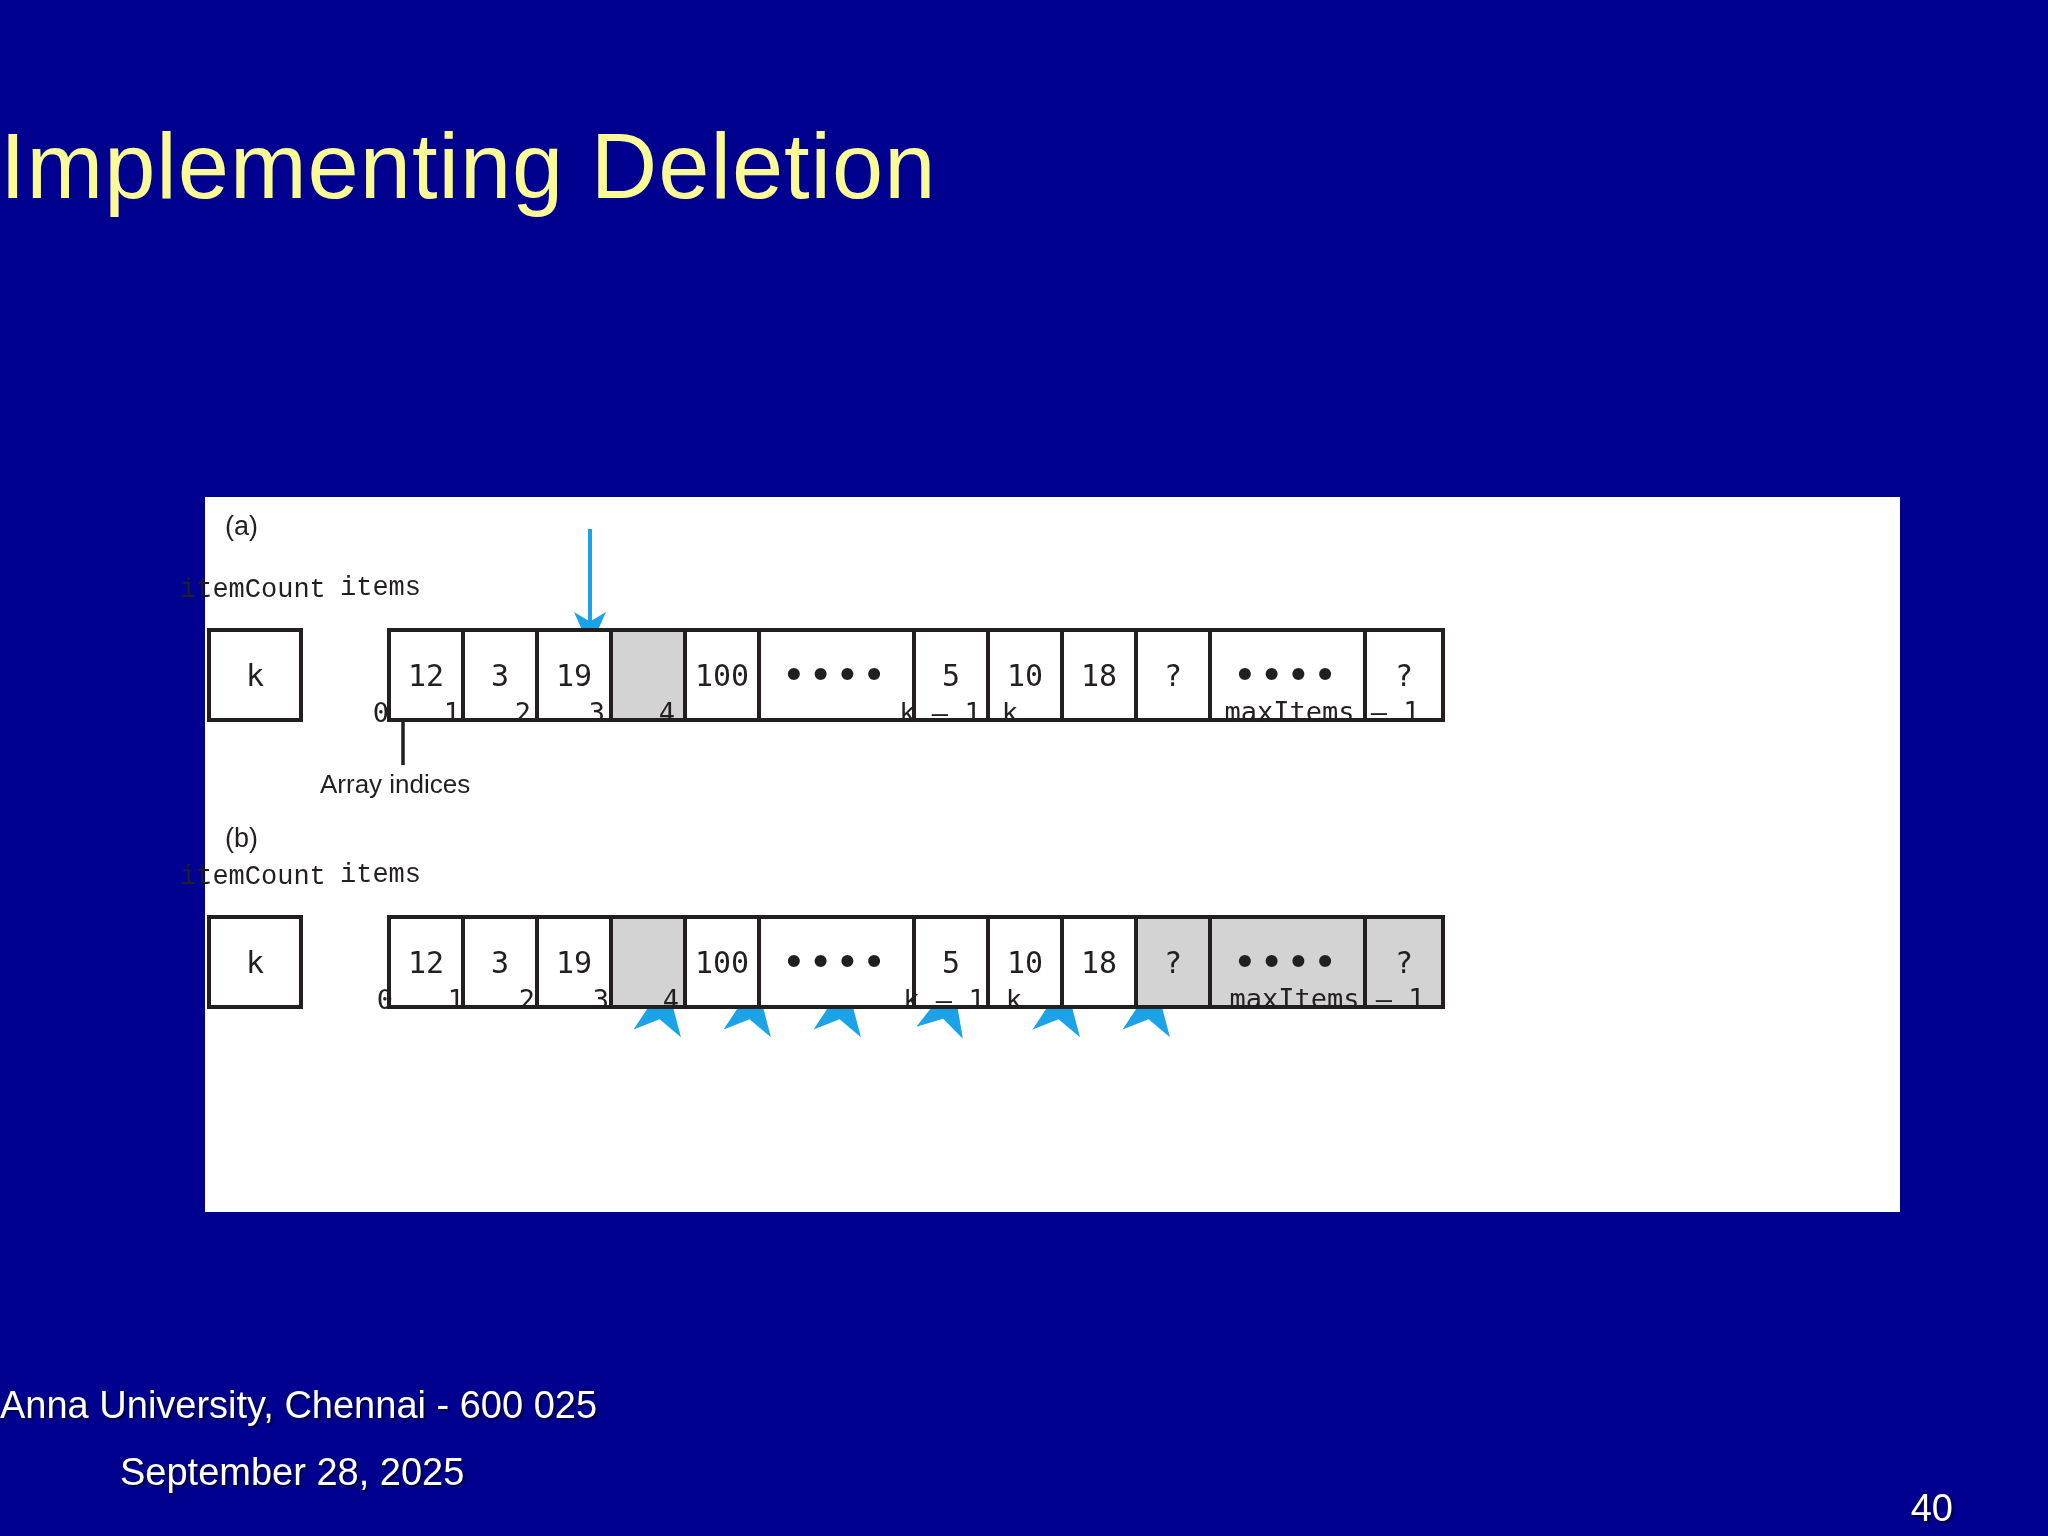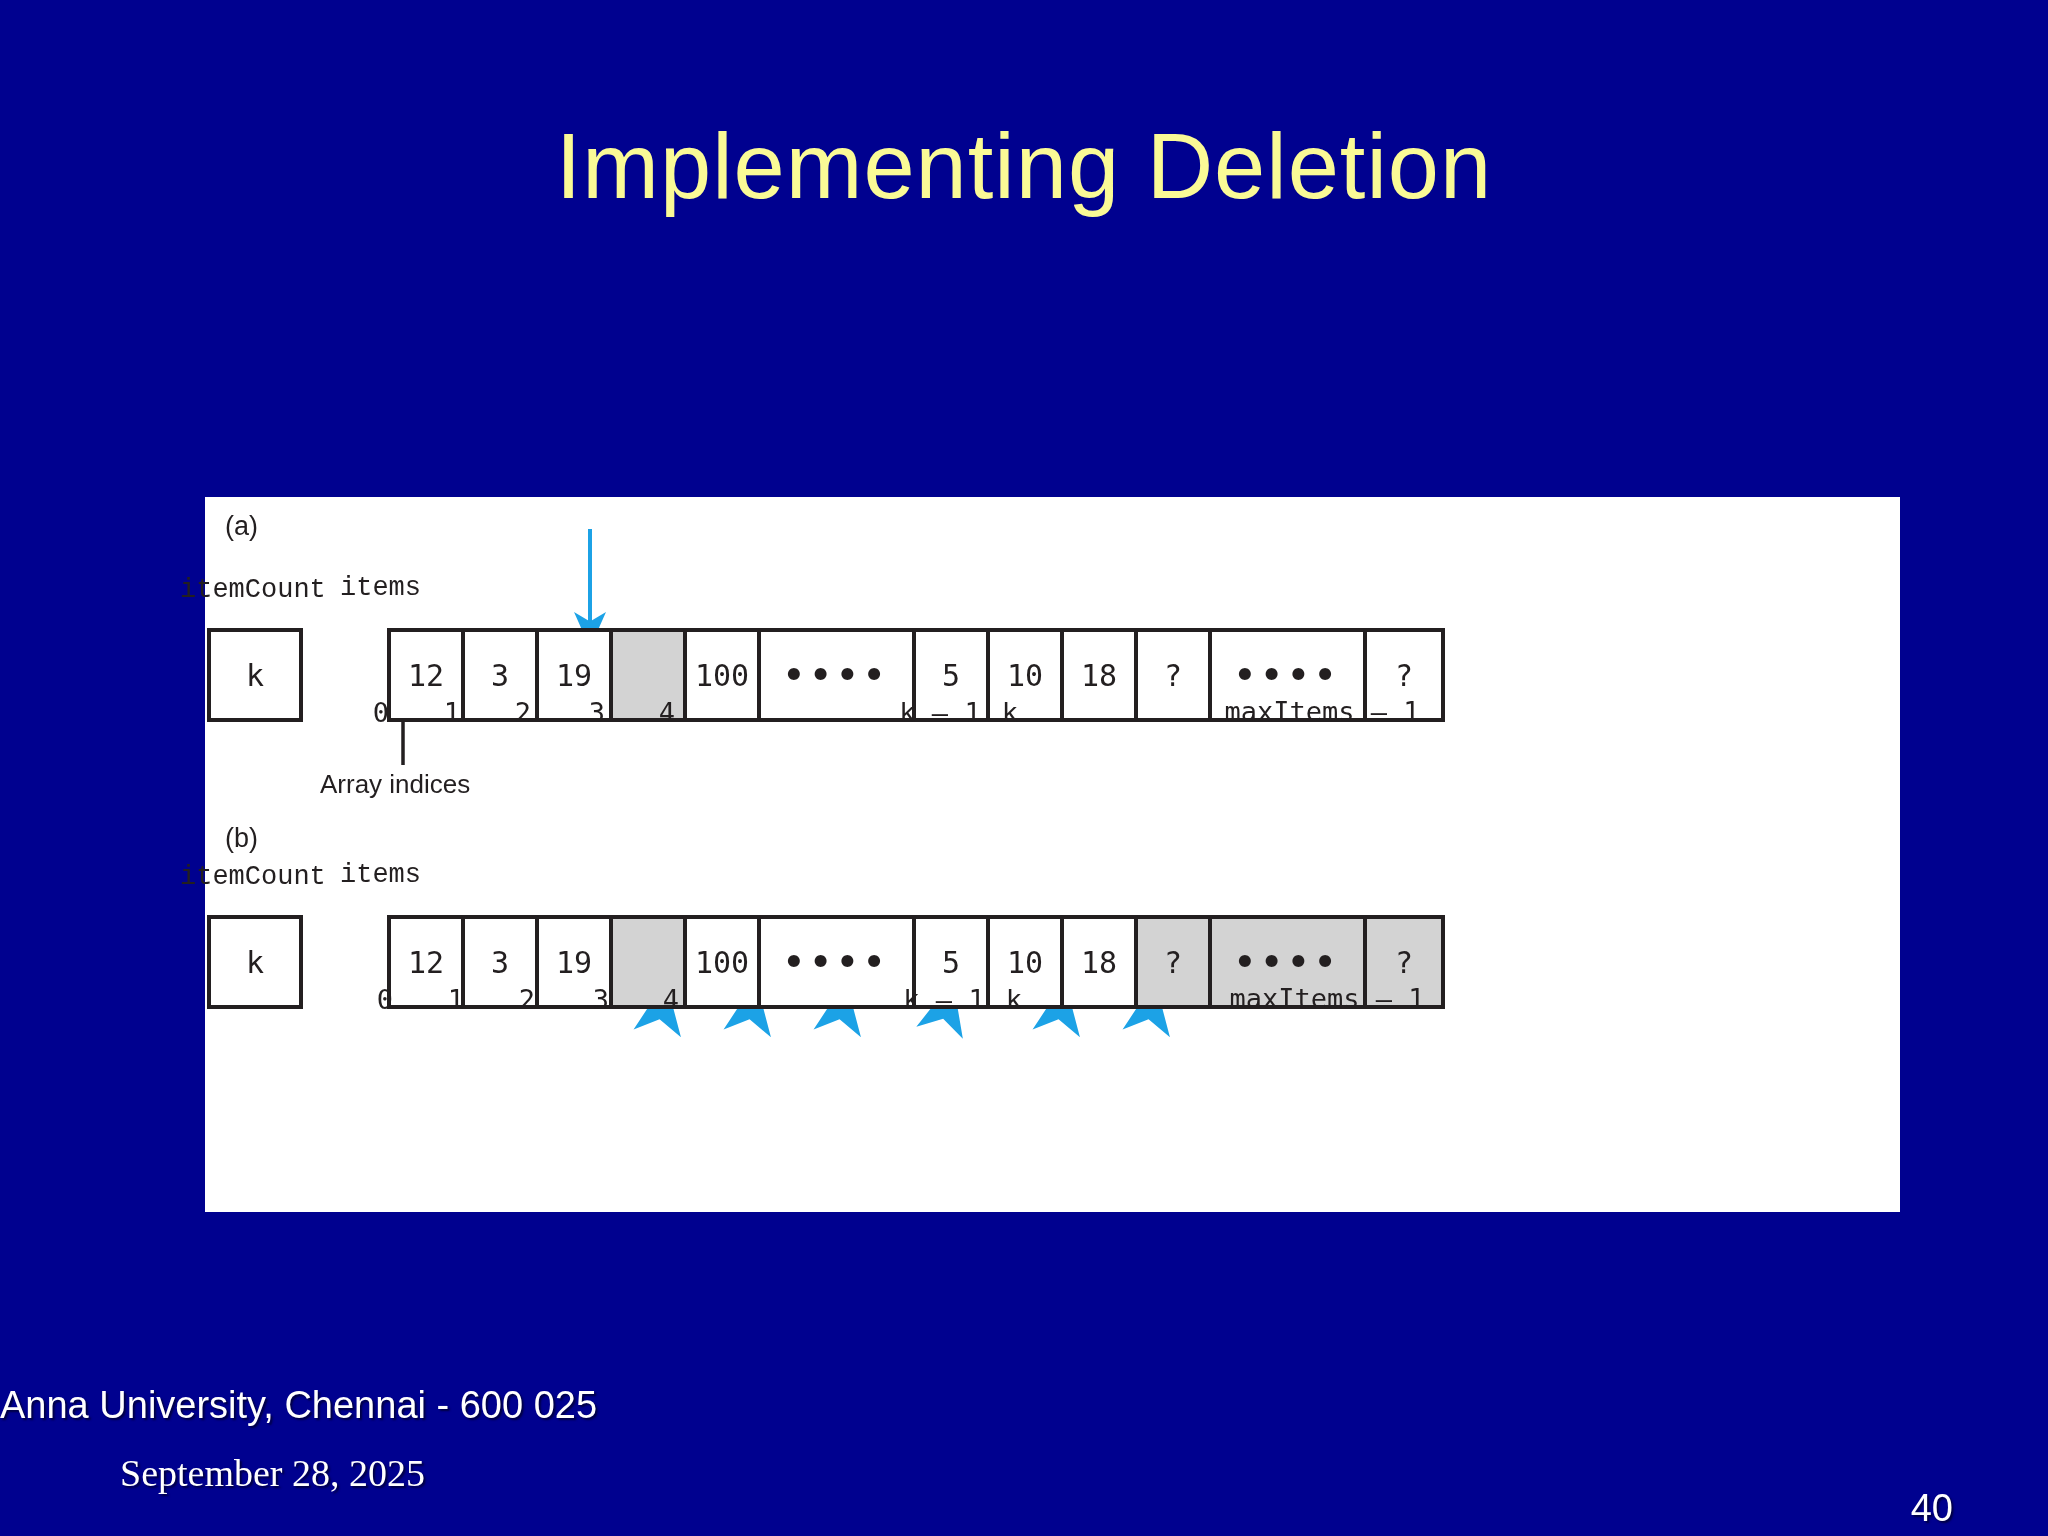--- a/index.html
+++ b/index.html
@@ -14,21 +14,20 @@
     overflow: hidden;
     position: relative;
   }
 
   
   #slide-title {
     position: absolute;
     left: 0;
     top: 118px;
     width: 2048px;
-    text-align: center;
     color: #FAFA96;
     font-family: "Liberation Sans", sans-serif;
     font-size: 92px;
     font-weight: 400;
     letter-spacing: 1px;
     line-height: 1.05;
     white-space: nowrap;
   }
 
   
@@ -145,21 +144,21 @@
 
   
   .footer-text {
     position: absolute;
     color: #FFFFFF;
     font-family: "Liberation Sans", sans-serif;
     font-size: 38px;
     text-shadow: 2px 2px 2px rgba(0,0,0,0.55);
     white-space: nowrap;
   }
-  #footer-date   { left: 120px;  top: 1451px; font-family: Liberation Serif, serif; }
+  #footer-date   { left: 120px;  top: 1451px; }
   #footer-center { left: 0; width: 1760px; top: 1384px; text-align: left; }
   #footer-page   { right: 95px; top: 1451px; margin-top: 36px; }
 </style>
 </head>
 <body>
 
 <div id="slide-title">Implementing Deletion</div>
 
 <div id="figure-panel">
 

